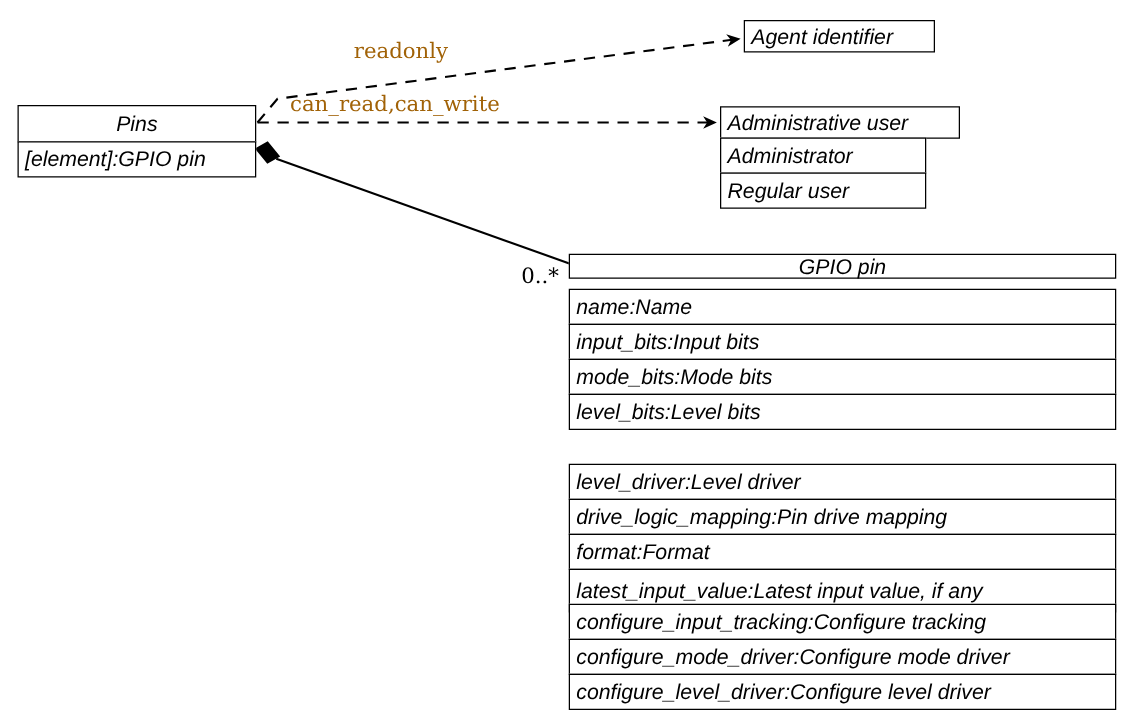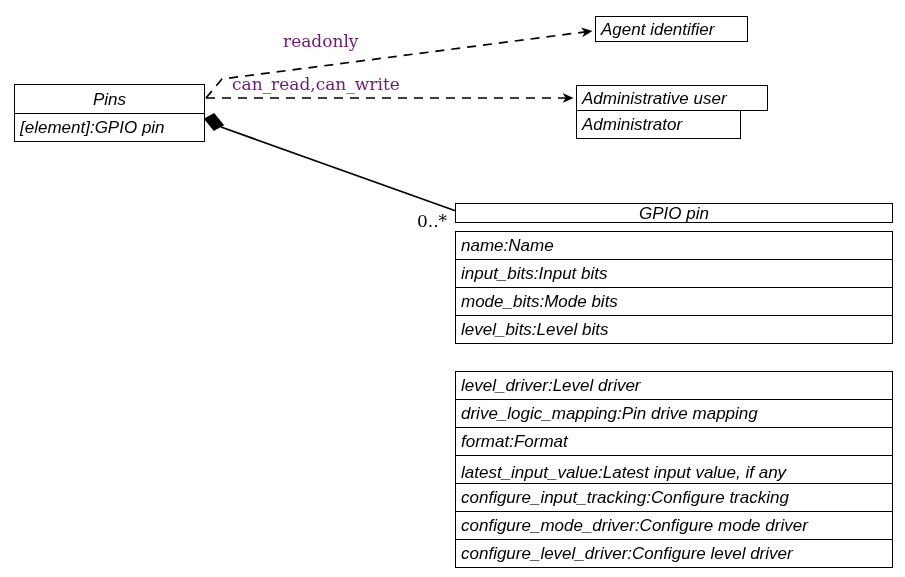--- a/index.html
+++ b/index.html
@@ -46,21 +46,21 @@
     justify-content: center;
   }
   .cell.left {
     justify-content: flex-start;
     padding-left: 5px;
   }
   .edge-label {
     position: absolute;
     font-family: "DejaVu Serif", serif;
     font-size: 17px;
-    color: #701a75;
+    color: #a16207;
     white-space: nowrap;
     line-height: 1;
   }
   .mult-label {
     position: absolute;
     font-family: "DejaVu Serif", serif;
     font-size: 17px;
     color: #000000;
     white-space: nowrap;
     line-height: 1;
@@ -91,20 +91,21 @@
     <div class="cell left" style="left:0px; top:29px; width:191px; height:29px;">[element]:GPIO pin</div>
   </div>
 
   <div class="umlbox" style="left:595px; top:16px; width:153px; height:26px;">
     <div class="cell left" style="left:0px; top:0px; width:153px; height:26px;">Agent identifier</div>
   </div>
 
   <div class="umlbox" style="left:576px; top:85px; width:192px; height:82px;">
     <div class="cell left" style="left:0px; top:0px; width:192px; height:26px;">Administrative user</div>
     <div class="cell left" style="left:0px; top:25px; width:165px; height:29px;">Administrator</div>
+    <div class="cell left" style="left:0px; top:53px; width:165px; height:29px;">Regular user</div>
   </div>
 
   <div class="umlbox" style="left:455px; top:203px; width:438px; height:363px;">
     <div class="cell center" style="left:0px; top:0px; width:438px; height:20px;">GPIO pin</div>
     <div class="cell left" style="left:0px; top:28px; width:438px; height:29px;">name:Name</div>
     <div class="cell left" style="left:0px; top:56px; width:438px; height:29px;">input_bits:Input bits</div>
     <div class="cell left" style="left:0px; top:84px; width:438px; height:29px;">mode_bits:Mode bits</div>
     <div class="cell left" style="left:0px; top:112px; width:438px; height:29px;">level_bits:Level bits</div>
     <div class="cell left" style="left:0px; top:168px; width:438px; height:29px;">level_driver:Level driver</div>
     <div class="cell left" style="left:0px; top:196px; width:438px; height:29px;">drive_logic_mapping:Pin drive mapping</div>

